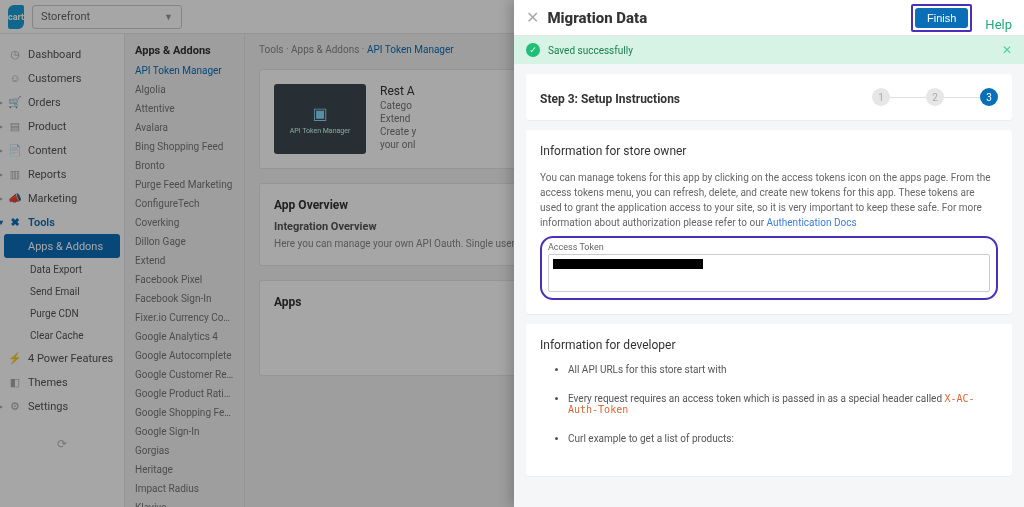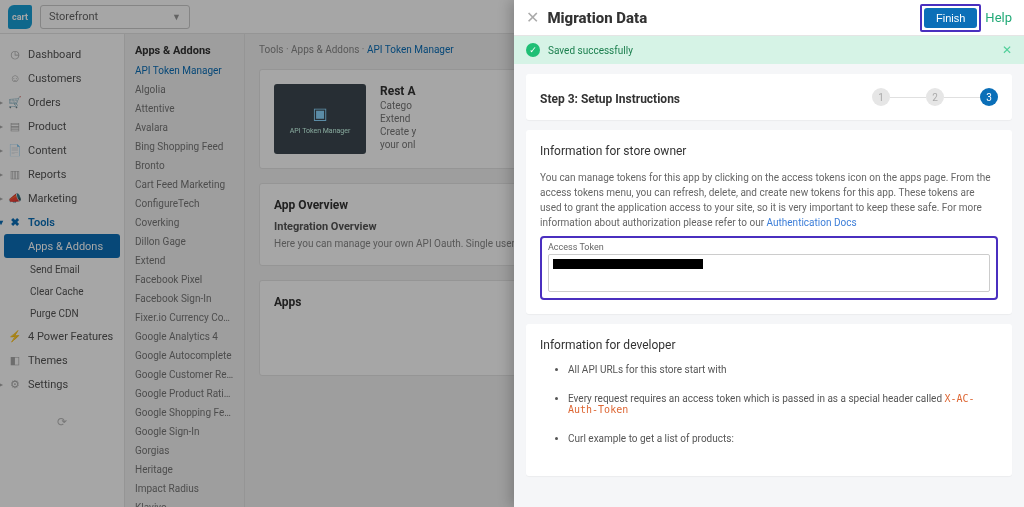--- a/index.html
+++ b/index.html
@@ -1,21 +1,21 @@
 <!DOCTYPE html>
 <html><head>
 <meta charset="utf-8">
 <style>
 *{box-sizing:border-box;margin:0;padding:0}
 body{font-family:-apple-system,BlinkMacSystemFont,"Segoe UI",Roboto,sans-serif;font-size:12px;color:#333;background:#fff;overflow:hidden}
 #app{display:flex;height:507px;width:1024px;position:relative}
 .overlay{position:absolute;top:0;left:0;right:0;bottom:0;background:rgba(0,0,0,.35);z-index:400;pointer-events:none}
 
 .topbar{position:absolute;top:0;left:0;right:0;height:34px;display:flex;align-items:center;padding:0 8px;border-bottom:1px solid #e5e5e5;background:#fff;z-index:300}
-.logo{width:24px;height:24px;background:#18a0d8;border-radius:6px 2px 6px 2px;color:#fff;display:flex;align-items:center;justify-content:center;font-size:9px;font-weight:700;margin-right:8px}
+.logo{width:16px;height:24px;background:#18a0d8;border-radius:6px 2px 6px 2px;color:#fff;display:flex;align-items:center;justify-content:center;font-size:9px;font-weight:700;margin-right:8px}
 .store-select{position:relative;border:1px solid #ccc;border-radius:3px;height:24px;width:150px;display:flex;align-items:center;padding:0 8px;font-size:11px;color:#666;cursor:pointer}
 .store-select .caret{margin-left:auto;font-size:9px;color:#999}
 
 .sidebar{width:125px;background:#fff;border-right:1px solid #e5e5e5;padding-top:42px;position:relative;z-index:200;flex-shrink:0}
 .nav-item{display:flex;align-items:center;height:24px;padding:0 8px;font-size:11px;color:#555;cursor:pointer;position:relative}
 .nav-item .ic{width:14px;height:14px;margin-right:6px;color:#aaa;display:flex;align-items:center;justify-content:center;font-size:11px}
 .nav-item .chev{position:absolute;left:-1px;font-size:8px;color:#aaa}
 .nav-item.active{background:#0b6fb8;color:#fff;border-radius:3px;margin:0 4px;padding:0 4px}
 .nav-item.tool{color:#0b6fb8;font-weight:600}
 .nav-item.tool .ic{color:#0b6fb8}
@@ -29,51 +29,51 @@
 
 .main{flex:1;background:#f3f3f3;padding:44px 14px 8px;overflow:hidden;min-width:0}
 .crumbs{font-size:10px;color:#999;margin-bottom:14px}
 .crumbs span{color:#888}
 .crumbs .cur{color:#0b6fb8}
 .card{background:#fff;border:1px solid #e5e5e5;border-radius:3px;padding:14px;margin-bottom:14px}
 .card.appcard{display:flex;gap:14px}
 .appicon{width:92px;height:70px;background:#3d4850;border-radius:3px;display:flex;flex-direction:column;align-items:center;justify-content:center;color:#8cd7ff;flex-shrink:0}
 .appicon .chip{font-size:16px}
 .appicon .lbl{font-size:7px;color:#cfe;margin-top:4px}
-.appmeta h3{font-size:12px;font-weight:700;margin-bottom:2px}
+.appmeta h3{font-size:12px;font-weight:400;margin-bottom:2px}
 .appmeta div{font-size:10px;color:#777;margin-bottom:2px}
 .section-title{font-size:12px;font-weight:700;margin-bottom:8px}
 .ov-body h4{font-size:11px;font-weight:700;color:#555;margin-bottom:4px}
 .ov-body p{font-size:10px;color:#888;line-height:1.4}
 .apps-head{display:flex;gap:22px;justify-content:flex-end;font-size:10px;color:#888;margin-bottom:18px}
 .nores{text-align:center;font-size:13px;color:#888}
 
 .panel{position:absolute;top:0;right:0;bottom:0;width:510px;background:#f5f6f8;z-index:500;display:flex;flex-direction:column;box-shadow:-4px 0 12px rgba(0,0,0,.2)}
 .panel-hd{height:36px;background:#fff;border-bottom:1px solid #e5e5e5;display:flex;align-items:center;padding:0 12px}
 .panel-close{color:#aaa;font-size:16px;margin-right:8px;cursor:pointer}
 .panel-title{font-size:15px;font-weight:800}
-.panel-hd-right{margin-left:auto;display:flex;align-items:center;gap:4px}
+.panel-hd-right{margin-left:auto;display:flex;align-items:flex-end;gap:13px}
 .finish-wrap{border:2px solid #4a2fbf;padding:2px;border-radius:2px}
 .finish{background:#0b6fb8;color:#fff;border:none;padding:4px 12px;font-size:11px;border-radius:3px;cursor:pointer}
 .help{font-size:13px;color:#2a7}
 .banner{background:#d6f3e6;display:flex;align-items:center;height:28px;padding:0 12px;font-size:10px;color:#1b7f4e}
 .banner .chk{width:14px;height:14px;border-radius:50%;background:#1fbf75;color:#fff;display:flex;align-items:center;justify-content:center;font-size:9px;margin-right:8px}
 .banner .x{margin-left:auto;color:#4fcf99;cursor:pointer;font-size:12px}
 .panel-body{flex:1;overflow:auto;padding:10px 12px}
 .pcard{background:#fff;border-radius:3px;padding:14px;margin-bottom:10px;box-shadow:0 1px 1px rgba(0,0,0,.04)}
 .steps-row{display:flex;align-items:flex-end;justify-content:space-between}
 .step-title{font-size:12px;font-weight:700}
 .step-dots{display:flex;align-items:center;gap:0}
 .dot{width:18px;height:18px;border-radius:50%;background:#e6e6e6;color:#aaa;display:flex;align-items:center;justify-content:center;font-size:10px}
 .dot.act{background:#0b6fb8;color:#fff}
 .dash{width:36px;height:1px;background:#e0e0e0}
 .pcard h3{font-size:12px;font-weight:400;margin-bottom:12px}
 .info-text{font-size:10px;color:#666;line-height:1.5;margin-bottom:6px}
 .info-text a{color:#3b7dd8;text-decoration:none}
-.token-box{border:2px solid #4a2fbf;padding:4px 6px 6px;border-radius:4px}
+.token-box{border:2px solid #4a2fbf;padding:4px 6px 6px;border-radius:13px}
 .token-lbl{font-size:9px;color:#666;margin-bottom:2px}
 .token-field{width:100%;height:38px;border:1px solid #ccc;border-radius:2px;resize:none;padding:4px;font-size:10px;background:#fff}
 .token-field .blk{display:inline-block;background:#000;width:150px;height:10px}
 .dev-list{list-style:disc;padding-left:28px}
 .dev-list li{font-size:10px;color:#555;margin-bottom:18px}
 .dev-list code{color:#d63;font-family:monospace}
 </style>
 </head>
 <body>
 
@@ -122,23 +122,24 @@
         <span>Marketing</span>
       </div>
     <div class="nav-item tool">
         <span class="chev" style="color:#0b6fb8">▾</span>
         <span class="ic">✖</span>
         <span>Tools</span>
       </div>
     <div class="nav-item active">
         <span style="padding-left:20px">Apps &amp; Addons</span>
       </div>
+    <div class="nav-sub">Data Export</div>
     <div class="nav-sub">Send Email</div>
+    <div class="nav-sub">Purge CDN</div>
     <div class="nav-sub">Clear Cache</div>
-    <div class="nav-sub">Purge CDN</div>
     <div class="nav-item">
         <span class="ic">⚡</span>
         <span>4 Power Features</span>
       </div>
     <div class="nav-item">
         <span class="ic">◧</span>
         <span>Themes</span>
       </div>
     <div class="nav-item">
         <span class="chev">▸</span>
@@ -150,21 +151,21 @@
 
   <div class="submenu">
     <h4>Apps &amp; Addons</h4>
     <div id="submenu-list">
         <a class="sel">API Token Manager</a>
         <a>Algolia</a>
         <a>Attentive</a>
         <a>Avalara</a>
         <a>Bing Shopping Feed</a>
         <a>Bronto</a>
-        <a>Cart Feed Marketing</a>
+        <a>Purge Feed Marketing</a>
         <a>ConfigureTech</a>
         <a>Coverking</a>
         <a>Dillon Gage</a>
         <a>Extend</a>
         <a>Facebook Pixel</a>
         <a>Facebook Sign-In</a>
         <a>Fixer.io Currency Conversion</a>
         <a>Google Analytics 4</a>
         <a>Google Autocomplete</a>
         <a>Google Customer Reviews</a>

